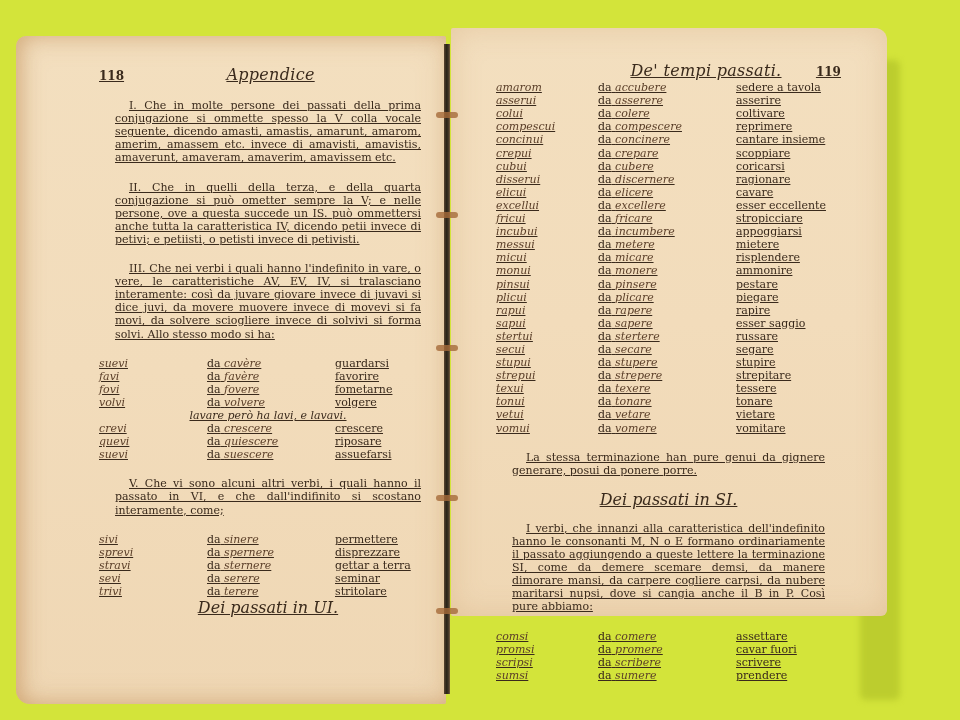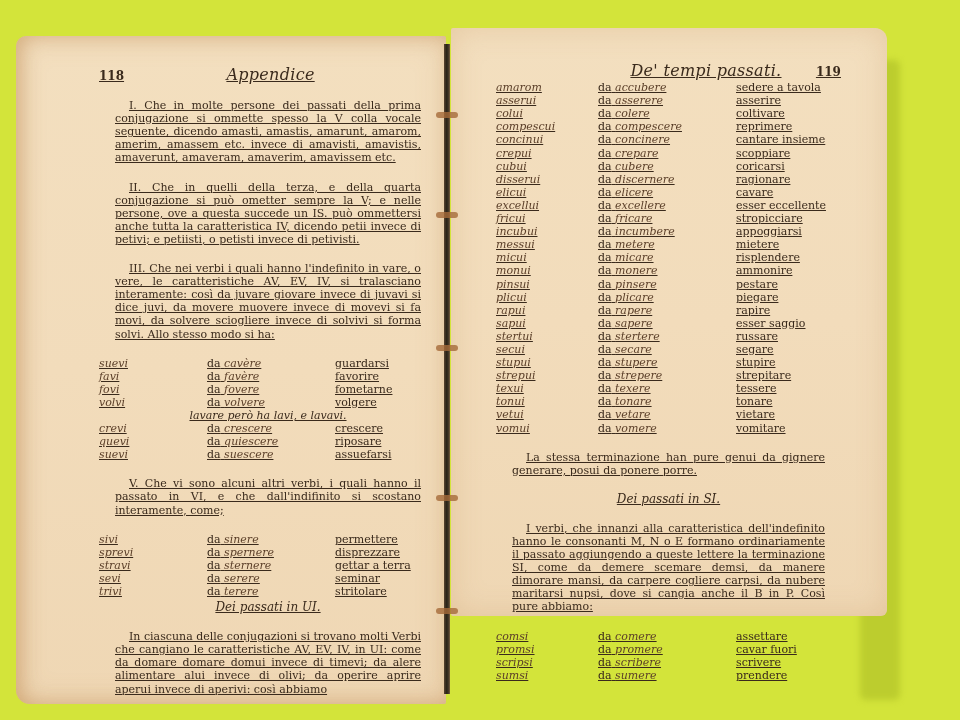--- a/index.html
+++ b/index.html
@@ -44,21 +44,21 @@
   p.para { margin: 16px; text-align: justify; text-indent: 14px; }
   .tbl { margin: 0; }
   .row { display: flex; height: 13.1px; }
   .row .c1 { width: 108px; font-style: italic; color: #5a3e28; }
   .row .c2 { width: 128px; }
   .row .c2 .it { font-style: italic; color: #5a3e28; }
   .row .c3 { flex: 1; }
   .right .row .c1 { width: 102px; }
   .right .row .c2 { width: 138px; }
   .center { text-align: center; font-style: italic; }
-  .section { text-align: center; font-style: italic; font-size: 12px; margin: 3px 0 4px 0; }
+  .section { text-align: center; font-style: italic; font-size: 16px; margin: 3px 0 4px 0; }
 </style>
 </head>
 <body>
 
 <div class="shadow-r"></div>
 
 <div class="page left">
   <div class="content">
     <div class="header">
       <span class="pnum">118</span>
@@ -130,21 +130,20 @@
           <span class="c2"><span>da</span> <span class="it">serere</span></span>
           <span class="c3">seminar</span>
         </div>
         <div class="row">
           <span class="c1">trivi</span>
           <span class="c2"><span>da</span> <span class="it">terere</span></span>
           <span class="c3">stritolare</span>
         </div>
       </div>
     <div class="section">Dei passati in UI.</div>
-    <p class="para">In ciascuna delle conjugazioni si trovano molti Verbi che cangiano le caratteristiche AV, EV, IV, in UI: come da domare domare domui invece di timevi; da alere alimentare alui invece di olivi; da operire aprire aperui invece di aperivi: così abbiamo</p>
   </div>
 </div>
 
 <div class="page right">
   <div class="content">
     <div class="header">
       <span style="width:100px"></span>
       <span class="running">De' tempi passati.</span>
       <span class="pnum">119</span>
     </div>

